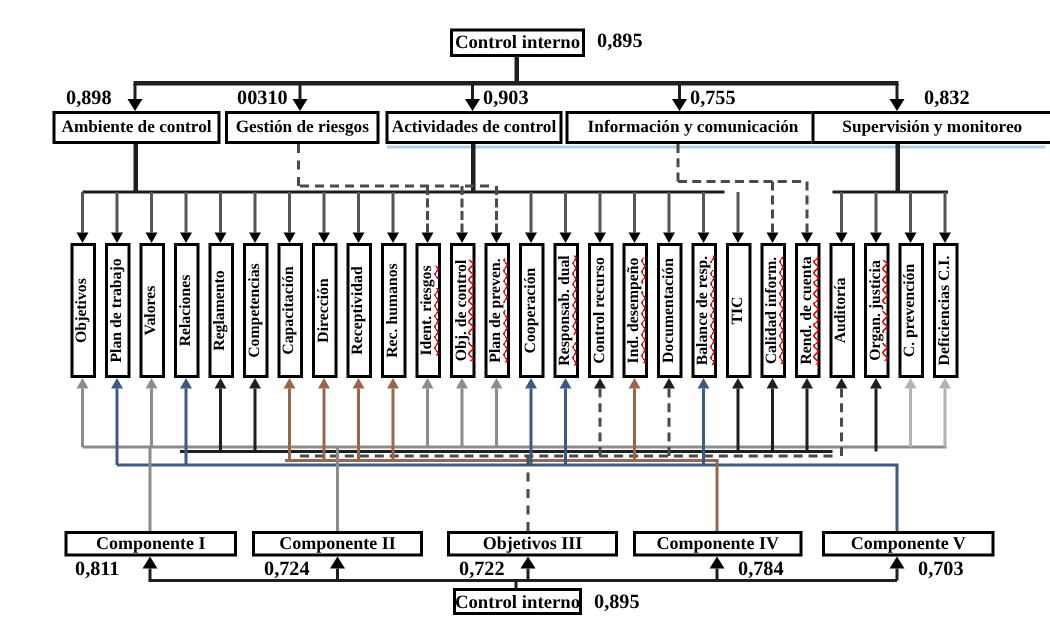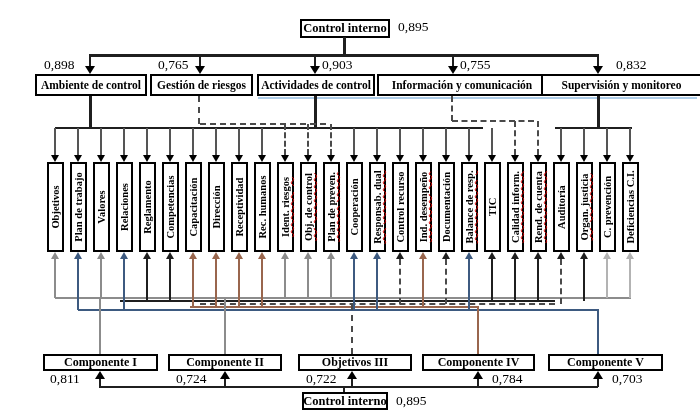--- a/index.html
+++ b/index.html
@@ -3,21 +3,21 @@
 <meta charset="utf-8">
 <style>
   html,body{margin:0;padding:0;background:#fff;}
   #canvas{position:relative;width:700px;height:419px;background:#fff;overflow:hidden;
           font-family:"Liberation Serif",serif;font-weight:bold;color:#000;}
   .box{position:absolute;background:#fff;border:2.5px solid #000;display:flex;
        align-items:center;justify-content:center;text-align:right;box-sizing:border-box;}
   .dim-label{font-size:11.5px;white-space:nowrap;}
   .comp-label{font-size:12px;white-space:nowrap;}
   .ci-label{font-size:12.5px;white-space:nowrap;}
-  .num{position:absolute;font-size:13.5px;font-weight:normal;white-space:nowrap;}
+  .num{position:absolute;font-size:13.5px;font-weight:bold;white-space:nowrap;}
   .hline{position:absolute;background:#1f1f1f;}
   .vline{position:absolute;background:#1f1f1f;}
   .dashv{position:absolute;border-left:2px dashed #4a4a4a;box-sizing:border-box;}
   .dashh{position:absolute;border-top:2px dashed #4a4a4a;box-sizing:border-box;}
   .arr-down{position:absolute;width:0;height:0;border-left:5px solid transparent;
             border-right:5px solid transparent;border-top:8px solid #000;}
   .arr-down.sm{border-left-width:4px;border-right-width:4px;border-top-width:7px;}
   .arr-up{position:absolute;width:0;height:0;border-left:5px solid transparent;
           border-right:5px solid transparent;border-bottom:8px solid #000;}
   .arr-up.sm{border-left-width:4px;border-right-width:4px;border-bottom-width:7px;}
@@ -60,21 +60,21 @@
   <div id="dyn">
       <div class="vline" style="left: 89px; top: 56px; width: 2px; height: 11px;"></div>
       <div class="arr-down" style="left: 85px; top: 66px;"></div>
       <div class="num" style="left: 44px; top: 57px;">0,898</div>
       <div class="box" style="left: 35px; top: 74px; width: 112px; height: 22px;">
         <span class="dim-label">Ambiente de control</span>
       </div>
       <div class="vline" style="left: 89px; top: 96px; width: 2.5px; height: 32px;"></div>
       <div class="vline" style="left: 199px; top: 56px; width: 2px; height: 11px;"></div>
       <div class="arr-down" style="left: 195px; top: 66px;"></div>
-      <div class="num" style="left: 158px; top: 57px;">0,765</div>
+      <div class="num" style="left: 158px; top: 57px;">00310</div>
       <div class="box" style="left: 150px; top: 74px; width: 103px; height: 22px;">
         <span class="dim-label">Gestión de riesgos</span>
       </div>
       <div class="dashv" style="left: 198px; top: 96px; width: 0px; height: 28px;"></div>
       <div class="vline" style="left: 314px; top: 56px; width: 2px; height: 11px;"></div>
       <div class="arr-down" style="left: 310px; top: 66px;"></div>
       <div class="num" style="left: 322px; top: 57px;">0,903</div>
       <div class="box" style="left: 257px; top: 74px; width: 118px; height: 22px;">
         <span class="dim-label">Actividades de control</span>
       </div>

